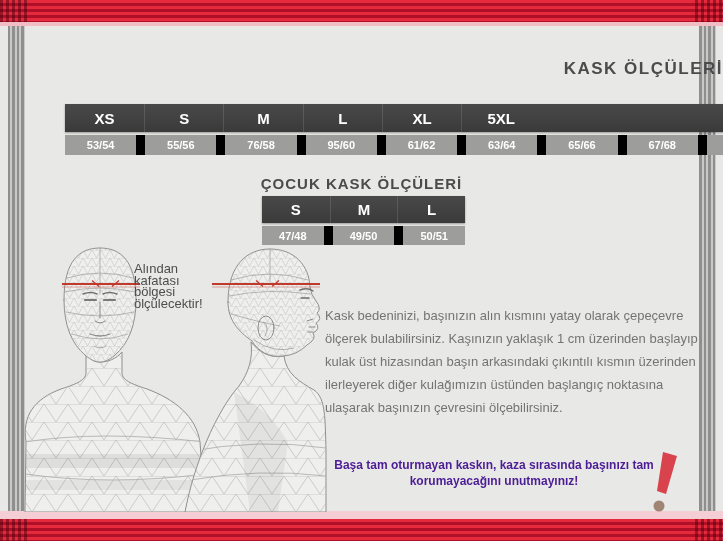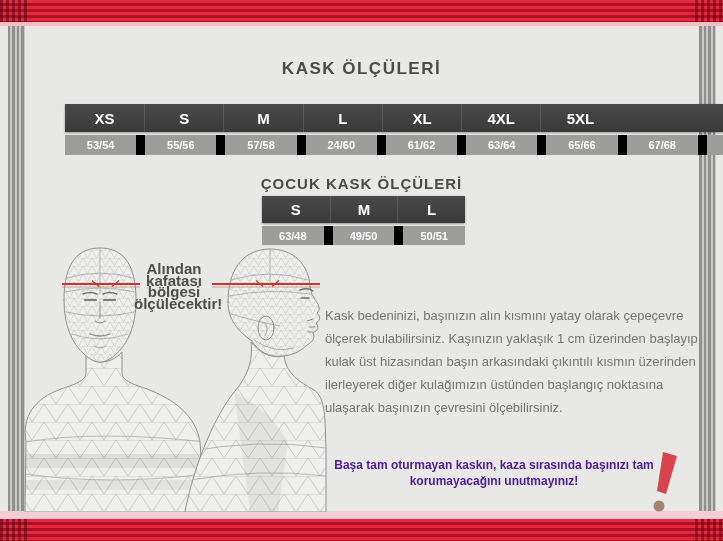--- a/index.html
+++ b/index.html
@@ -33,21 +33,21 @@
   .stripe-left, .stripe-right {
     position: absolute; top: 26px; height: 485px; width: 17px;
     background: repeating-linear-gradient(to right, #8f8f8f 0 2.5px, #c9c9c8 2.5px 4.5px);
   }
   .stripe-left { left: 8px; }
   .stripe-right { left: 699px; }
 
   
   .main-title {
     position: absolute; left: 0; top: 59px; width: 723px;
-    text-align: center; font-size: 17px; font-weight: bold;
+    text-align: right; font-size: 17px; font-weight: bold;
     letter-spacing: 1.5px; color: #4b4b4b;
   }
   .child-title {
     position: absolute; left: 0; top: 175px; width: 723px;
     text-align: center; font-size: 15px; font-weight: bold;
     letter-spacing: 1px; color: #4b4b4b;
   }
 
   
   .size-table { position: absolute; }
@@ -73,21 +73,21 @@
   .child-table .tvals { grid-template-columns: repeat(3, 1fr); height: 19px; }
   .td {
     display: flex; align-items: center; justify-content: center;
     background: #9d9d9c; color: #ffffff; font-weight: bold; font-size: 11px;
   }
 
   
   .heads-svg { position: absolute; left: 20px; top: 242px; }
   .annotation {
     position: absolute; left: 134px; top: 263px; width: 80px;
-    text-align: center; font-size: 15px; font-weight: bold;
+    font-size: 13px; font-weight: normal;
     color: #4d4d4d; line-height: 11.5px;
   }
 
   
   .body-text {
     position: absolute; left: 325px; top: 304px; width: 390px;
     font-size: 13px; color: #747474; line-height: 23px;
   }
 
   
@@ -116,45 +116,44 @@
 
   <div class="main-title">KASK ÖLÇÜLERİ</div>
 
   <div class="size-table adult-table">
     <div class="thead">
       <div class="th">XS</div>
       <div class="th">S</div>
       <div class="th">M</div>
       <div class="th">L</div>
       <div class="th">XL</div>
-      <div class="th">4XL</div>
       <div class="th">5XL</div>
     </div>
     <div class="tvals">
       <div class="td">53/54</div>
       <div class="td">55/56</div>
-      <div class="td">57/58</div>
-      <div class="td">24/60</div>
+      <div class="td">76/58</div>
+      <div class="td">95/60</div>
       <div class="td">61/62</div>
       <div class="td">63/64</div>
       <div class="td">65/66</div>
       <div class="td">67/68</div>
       <div class="td">68/69</div>
     </div>
   </div>
 
   <div class="child-title">ÇOCUK KASK ÖLÇÜLERİ</div>
   <div class="size-table child-table">
     <div class="thead">
       <div class="th">S</div>
       <div class="th">M</div>
       <div class="th">L</div>
     </div>
     <div class="tvals">
-      <div class="td">63/48</div>
+      <div class="td">47/48</div>
       <div class="td">49/50</div>
       <div class="td">50/51</div>
     </div>
   </div>
 
   <svg class="heads-svg" width="320" height="270" viewBox="0 0 320 270">
     <defs>
       <pattern id="mF" width="9" height="8" patternUnits="userSpaceOnUse">
         <path d="M0 0H9M0 0L4.5 8L9 0" stroke="#b6b6b5" stroke-width="0.45" fill="none"></path>
       </pattern>

